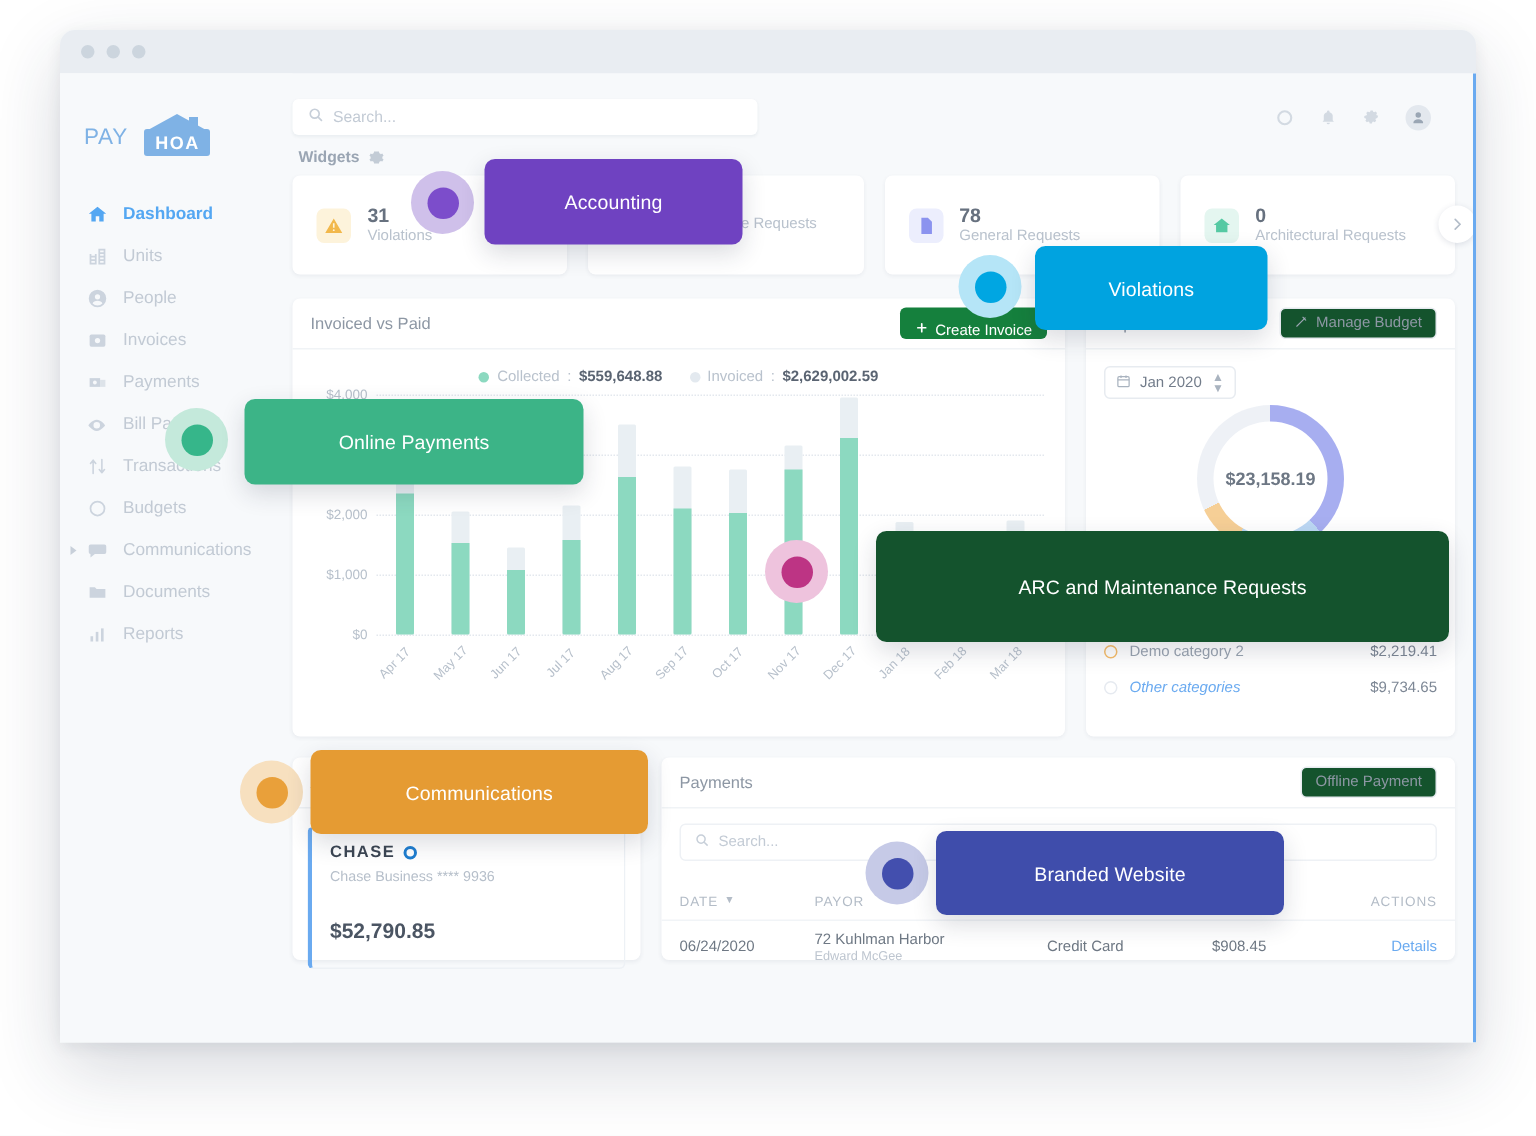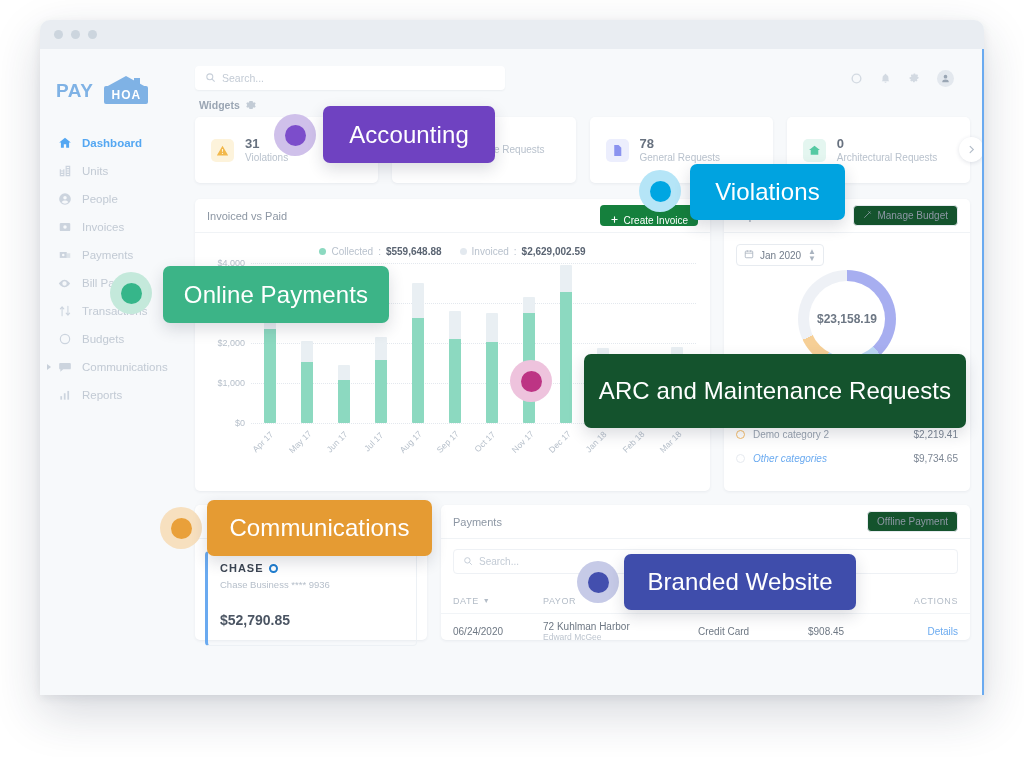--- a/index.html
+++ b/index.html
@@ -19,21 +19,21 @@
     box-shadow:0 18px 48px rgba(35,45,70,.18), 0 3px 10px rgba(35,45,70,.08);
   }
   .titlebar { height:29px; background:#e9edf2; display:flex; align-items:center; padding-left:14px; }
   .dot { width:9px; height:9px; border-radius:50%; background:#ccd5de; margin-right:8px; }
 
   .app { position:relative; height:646px; background:#f7f9fb; display:flex; }
 
   
   .sidebar { width:155px; flex:0 0 155px; background:#f7f9fb; padding-top:22px; }
   .brand { display:flex; align-items:center; padding-left:16px; height:40px; }
-  .brand-pay { font-size:19px; font-weight:bold; color:#7fb2e5; letter-spacing:.5px; }
+  .brand-pay { font-size:15px; font-weight:normal; color:#7fb2e5; letter-spacing:.5px; }
   .brand-house { position:relative; margin-left:7px; width:52px; height:30px; }
   .brand-house .roof {
     position:absolute; left:6px; top:0; width:0; height:0;
     border-left:20px solid transparent; border-right:20px solid transparent;
     border-bottom:11px solid #7fb2e5;
   }
   .brand-house .body {
     position:absolute; left:4px; top:10px; width:44px; height:18px;
     background:#7fb2e5; border-radius:2px;
     color:#fff; font-size:12px; font-weight:bold; letter-spacing:1px;
@@ -169,21 +169,21 @@
   .c-payor { flex:1; }
   .c-method { flex:0 0 110px; }
   .c-amount { flex:0 0 90px; }
   .c-actions { flex:0 0 60px; text-align:right; }
   .payor-sub { font-size:8.5px; color:#bdc5cf; }
   .link-blue { color:#6aaaf0; }
 
   
   .callout {
     position:absolute; display:flex; align-items:center; justify-content:center;
-    border-radius:7px; color:#fff; font-size:24px; letter-spacing:.1px;
+    border-radius:7px; color:#fff; font-size:13px; letter-spacing:.1px;
     box-shadow:0 6px 16px rgba(30,40,60,.16);
   }
   .pulse { position:absolute; width:42px; height:42px; border-radius:50%; display:flex; align-items:center; justify-content:center; }
   .pulse i { width:21px; height:21px; border-radius:50%; display:block; }
 </style>
 </head>
 <body>
 
 <div class="stage">
 
@@ -288,20 +288,28 @@
           <div class="nav-item">
             <span class="nav-caret"></span>
             <span class="ico">
               <svg width="14" height="14" viewBox="0 0 24 24" fill="currentColor">
                   <path d="M4 5h16a2 2 0 0 1 2 2v7a2 2 0 0 1-2 2H9l-5 4v-4a2 2 0 0 1-2-2V7a2 2 0 0 1 2-2z"></path>
                 </svg>
             </span>
             <span>Communications</span>
           </div>
 
+          <div class="nav-item">
+            <span class="ico">
+              <svg width="14" height="14" viewBox="0 0 24 24" fill="currentColor">
+                  <path d="M3 6h6l2 2h10v10H3z"></path>
+                </svg>
+            </span>
+            <span>Documents</span>
+          </div>
 
           <div class="nav-item">
             <span class="ico">
               <svg width="14" height="14" viewBox="0 0 24 24" fill="currentColor">
                   <rect x="4" y="14" width="3" height="6"></rect>
                   <rect x="10" y="9" width="3" height="11"></rect>
                   <rect x="16" y="5" width="3" height="15"></rect>
                 </svg>
             </span>
             <span>Reports</span>

